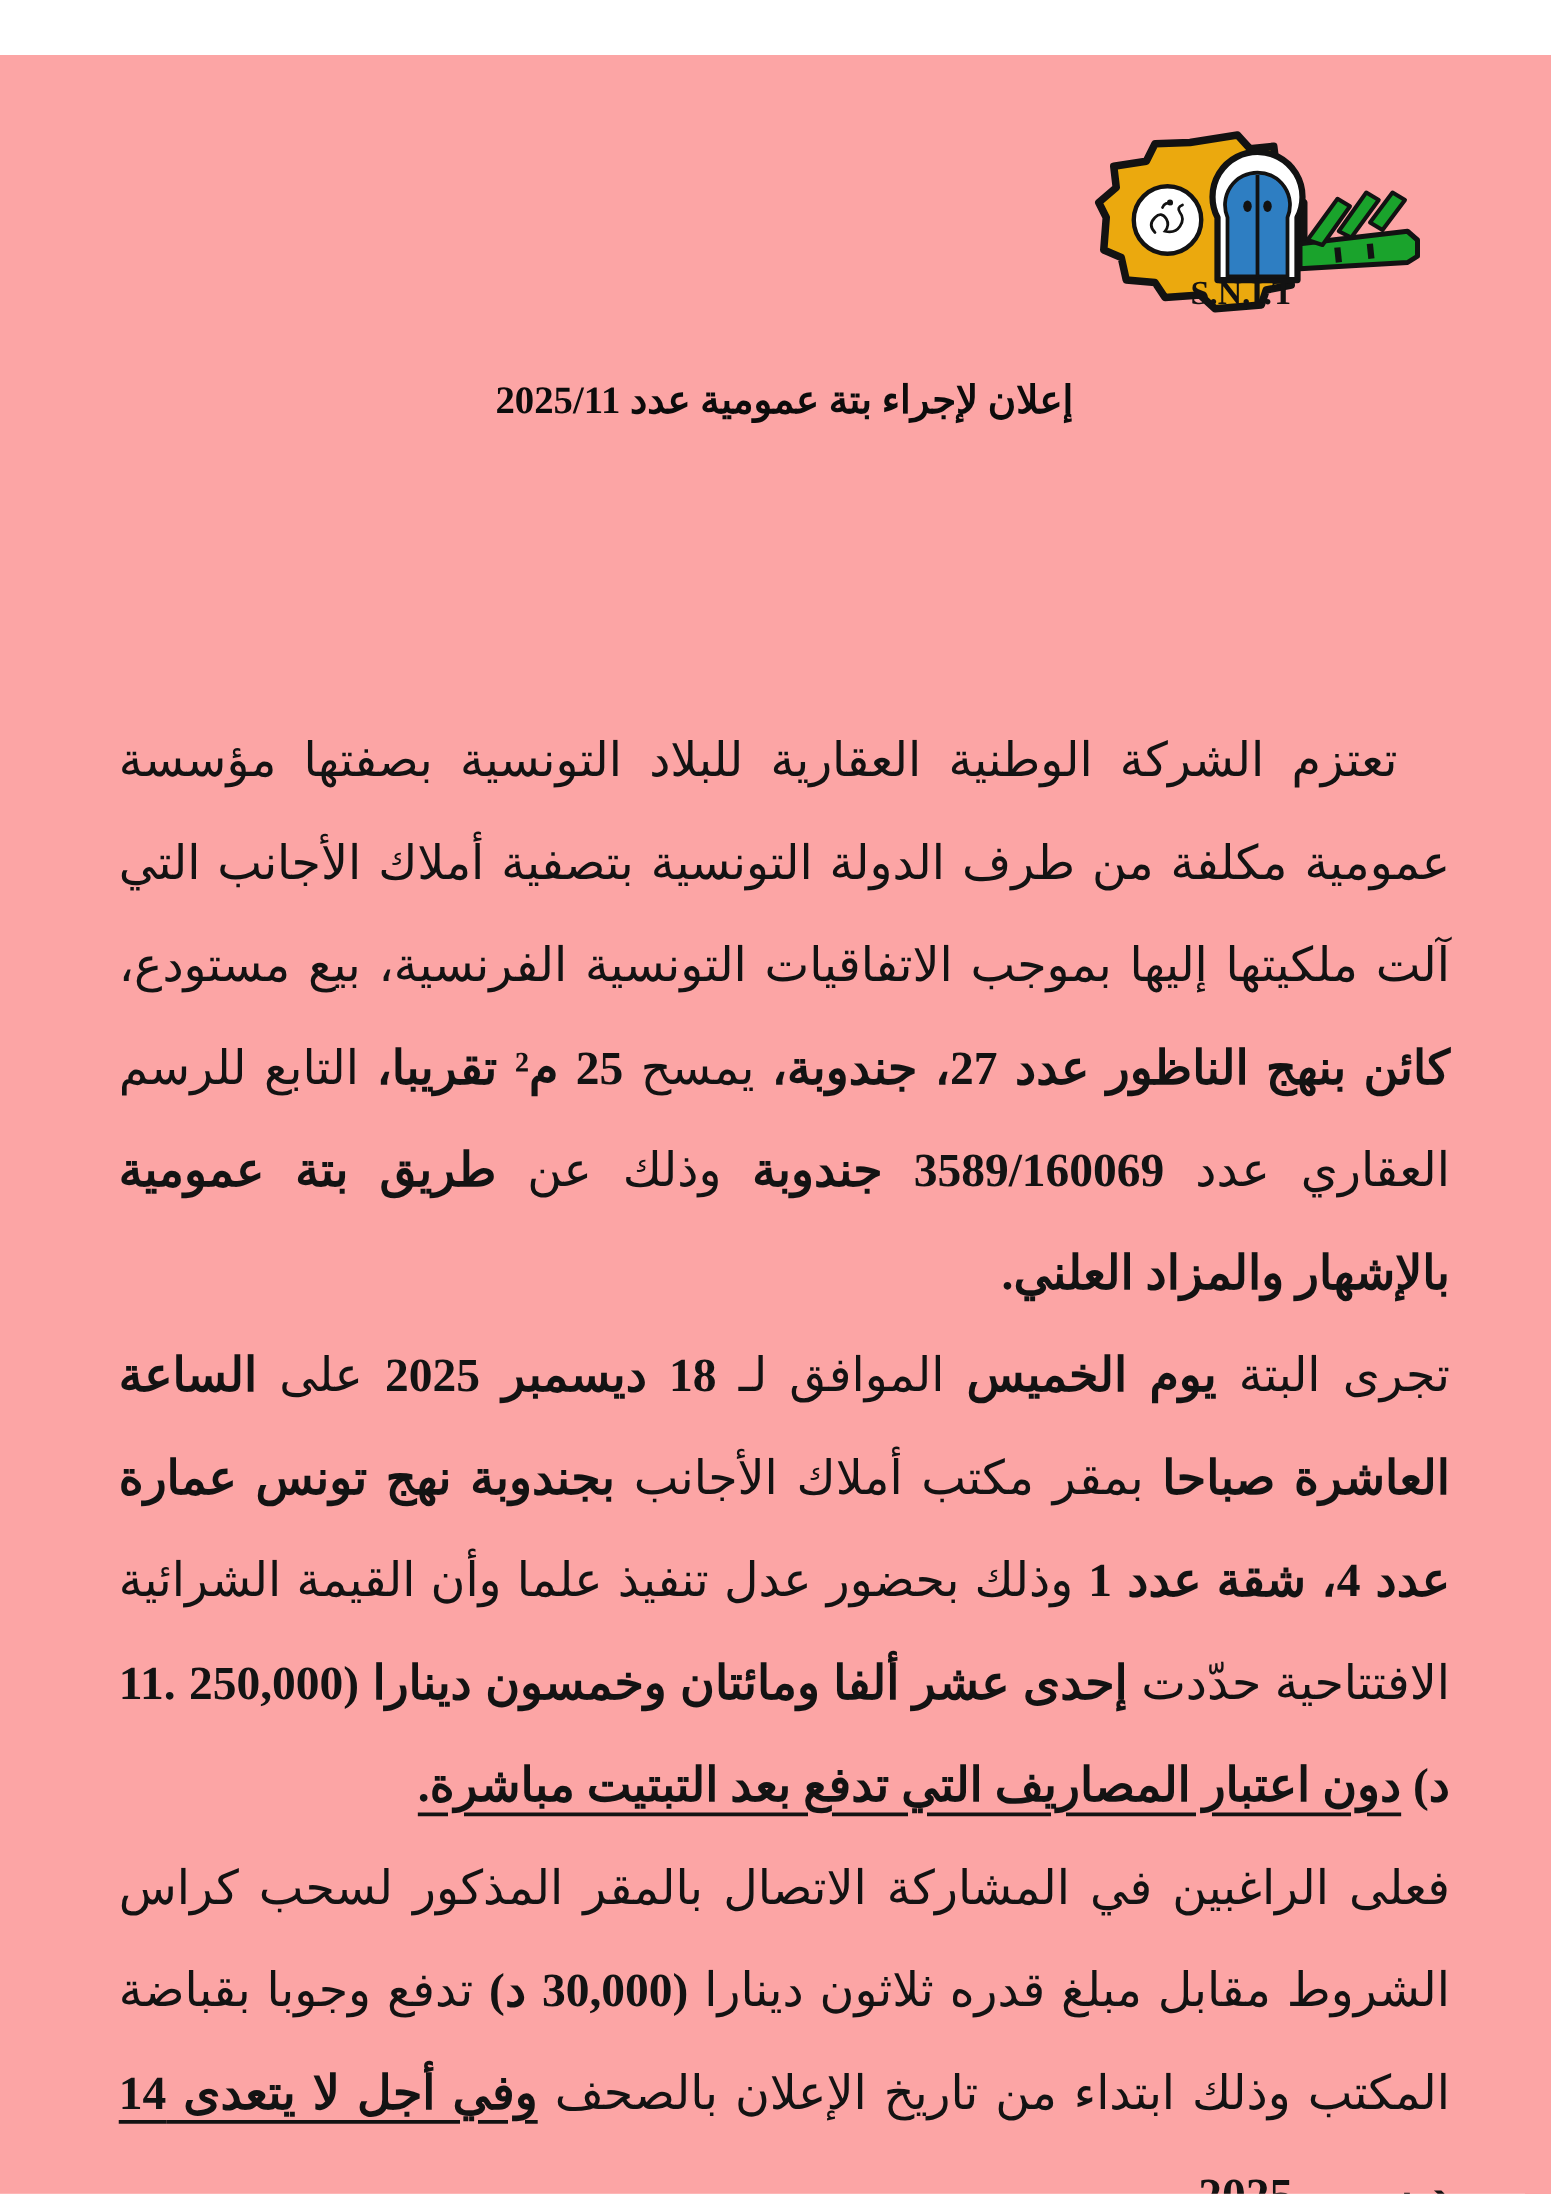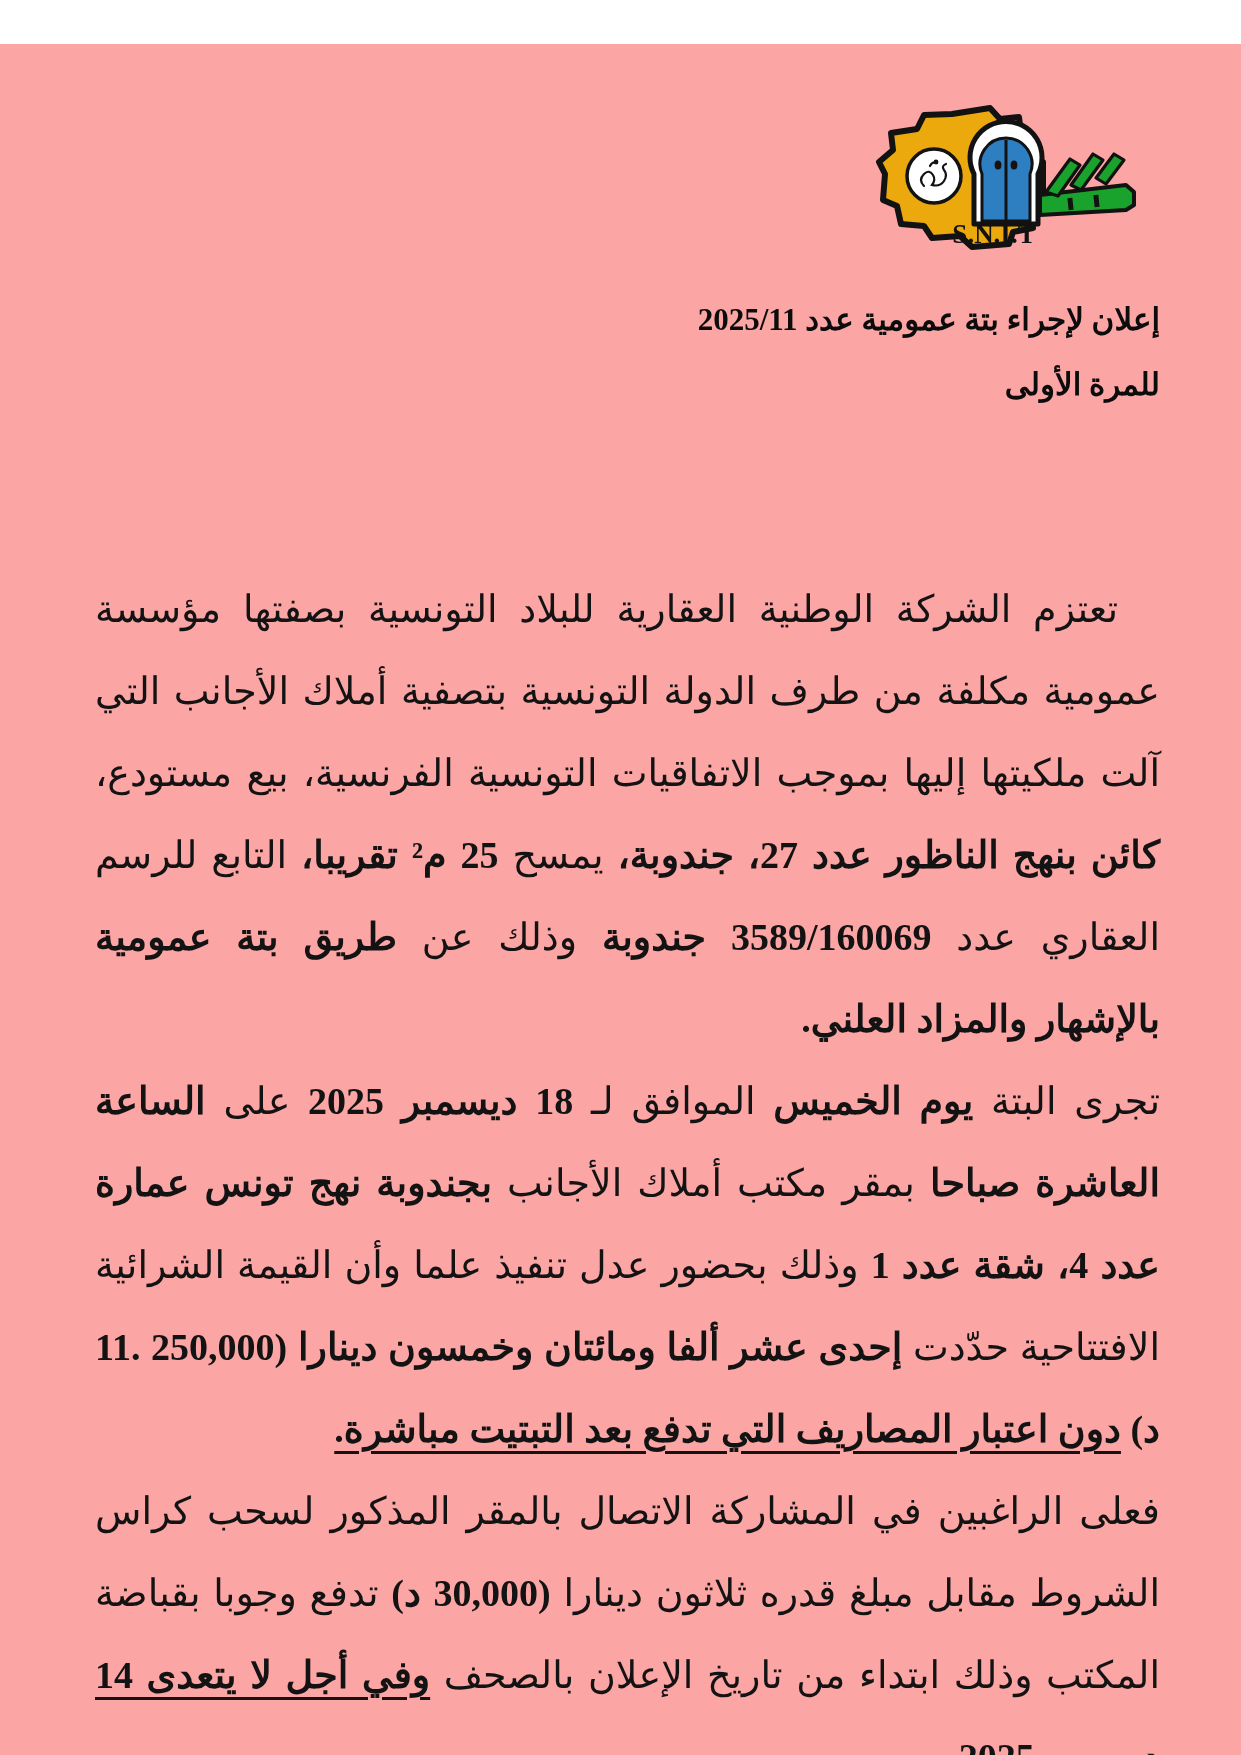--- a/index.html
+++ b/index.html
@@ -12,21 +12,21 @@
   
   .logo{position:absolute;top:58px;left:872px;width:268px;height:152px;}
   .logo svg{display:block;width:100%;height:100%;}
 
   
   .titles{
     position:absolute;top:243px;right:81px;left:95px;
     direction:rtl;text-align:center;
     font-weight:bold;font-size:31px;color:#0c0c0c;
   }
-  .titles .t-line{line-height:65px;text-align:right;}
+  .titles .t-line{line-height:65px;}
 
   
   .doc-body{
     position:absolute;top:524px;right:81px;left:95px;
     direction:rtl;text-align:justify;
     font-size:38px;line-height:82px;color:#131313;
   }
   .doc-body p{margin:0;padding:0;}
   .doc-body p.indent{text-indent:42px;}
   .b{font-weight:bold;}
@@ -59,21 +59,20 @@
       <polygon points="224,76 242,52 252,58 234,82" fill="#1AA32C" stroke="#121212" stroke-width="3.2" stroke-linejoin="round"></polygon>
       <rect x="196" y="96" width="5" height="12" fill="#121212" transform="rotate(-6 198 102)"></rect>
       <rect x="222" y="93" width="5" height="12" fill="#121212" transform="rotate(-6 224 99)"></rect>
 
       <text x="122" y="141" text-anchor="middle" font-family="Liberation Serif, DejaVu Serif, serif" font-size="27" font-weight="bold" fill="#121212">S.N.I.T</text>
     </svg>
   </div>
 
   <div class="titles">
     <div class="t-line">إعلان لإجراء بتة عمومية عدد 2025/11</div>
-    <div class="t-line">للمرة الأولى</div>
   </div>
 
   <div class="doc-body">
     <p class="indent"><span>تعتزم الشركة الوطنية العقارية للبلاد التونسية بصفتها مؤسسة عمومية مكلفة من طرف الدولة التونسية بتصفية أملاك الأجانب التي آلت ملكيتها إليها بموجب الاتفاقيات التونسية الفرنسية، بيع مستودع، </span><span class="b">كائن بنهج الناظور عدد 27، جندوبة،</span><span> يمسح </span><span class="b">25 م² تقريبا،</span><span> التابع للرسم العقاري عدد </span><span class="b">3589/160069 جندوبة</span><span> وذلك عن </span><span class="b">طريق بتة عمومية بالإشهار والمزاد العلني.</span></p>
     <p><span>تجرى البتة </span><span class="b">يوم الخميس</span><span> الموافق لـ </span><span class="b">18 ديسمبر 2025</span><span> على </span><span class="b">الساعة العاشرة صباحا</span><span> بمقر مكتب أملاك الأجانب </span><span class="b">بجندوبة نهج تونس عمارة عدد 4، شقة عدد 1</span><span> وذلك بحضور عدل تنفيذ علما وأن القيمة الشرائية الافتتاحية حدّدت </span><span class="b">إحدى عشر ألفا ومائتان وخمسون دينارا</span><span> </span><span class="b">(250,000 .11 د)</span><span> </span><span class="b u">دون اعتبار المصاريف التي تدفع بعد التبتيت مباشرة.</span></p>
     <p><span>فعلى الراغبين في المشاركة الاتصال بالمقر المذكور لسحب كراس الشروط مقابل مبلغ قدره ثلاثون دينارا </span><span class="b">(30,000 د)</span><span> تدفع وجوبا بقباضة المكتب وذلك ابتداء من تاريخ الإعلان بالصحف </span><span class="b u">وفي أجل لا يتعدى 14 ديسمبر 2025.</span></p>
   </div>
 
 </div>
 

